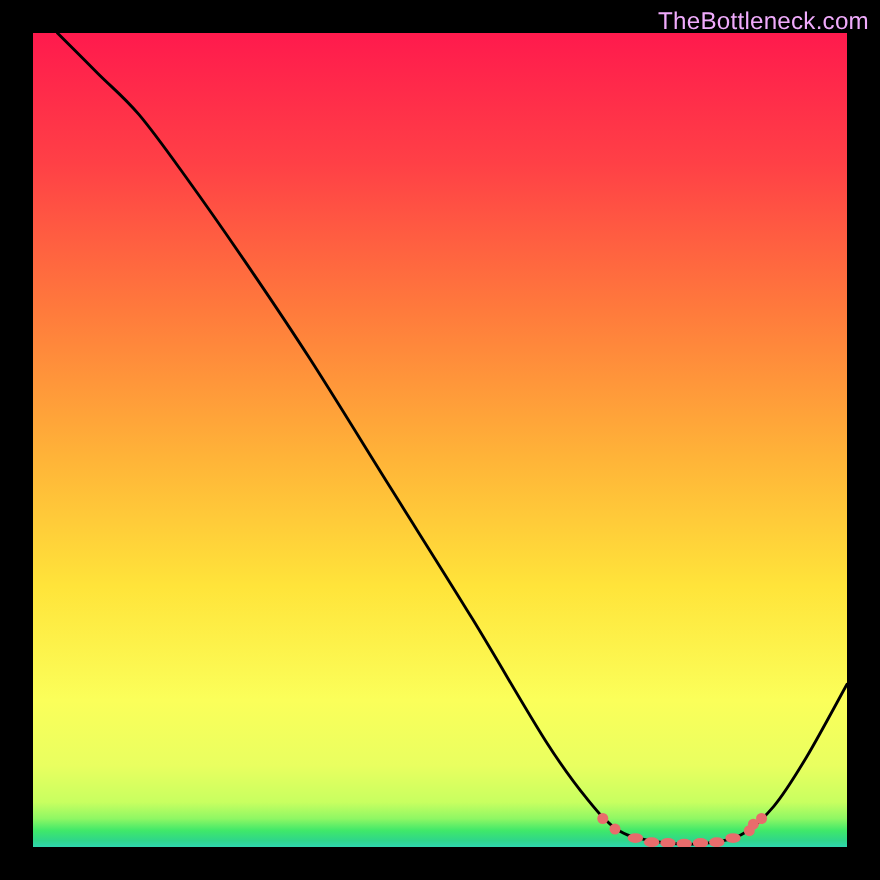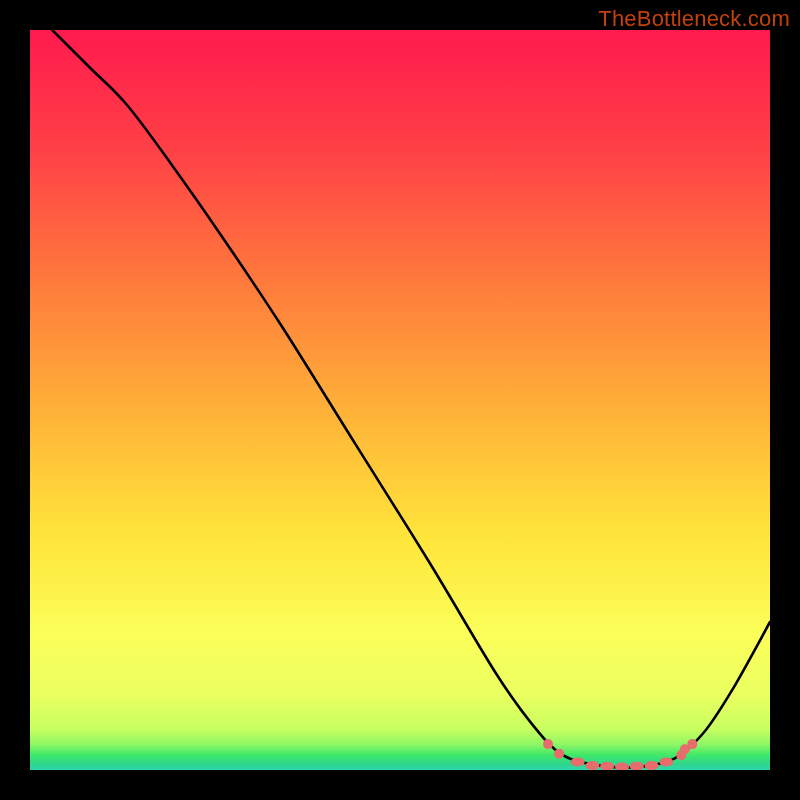--- a/index.html
+++ b/index.html
@@ -22,21 +22,21 @@
     left: 30px;
     top: 30px;
     width: 740px;
     height: 740px;
     overflow: hidden;
   }
   .watermark {
     position: absolute;
     top: 6px;
     right: 10px;
-    color: #c2410c;
+    color: #f0abfc;
     font-size: 22px;
     font-weight: 500;
     letter-spacing: 0.2px;
     z-index: 5;
     user-select: none;
   }
   svg {
     display: block;
     width: 740px;
     height: 740px;

